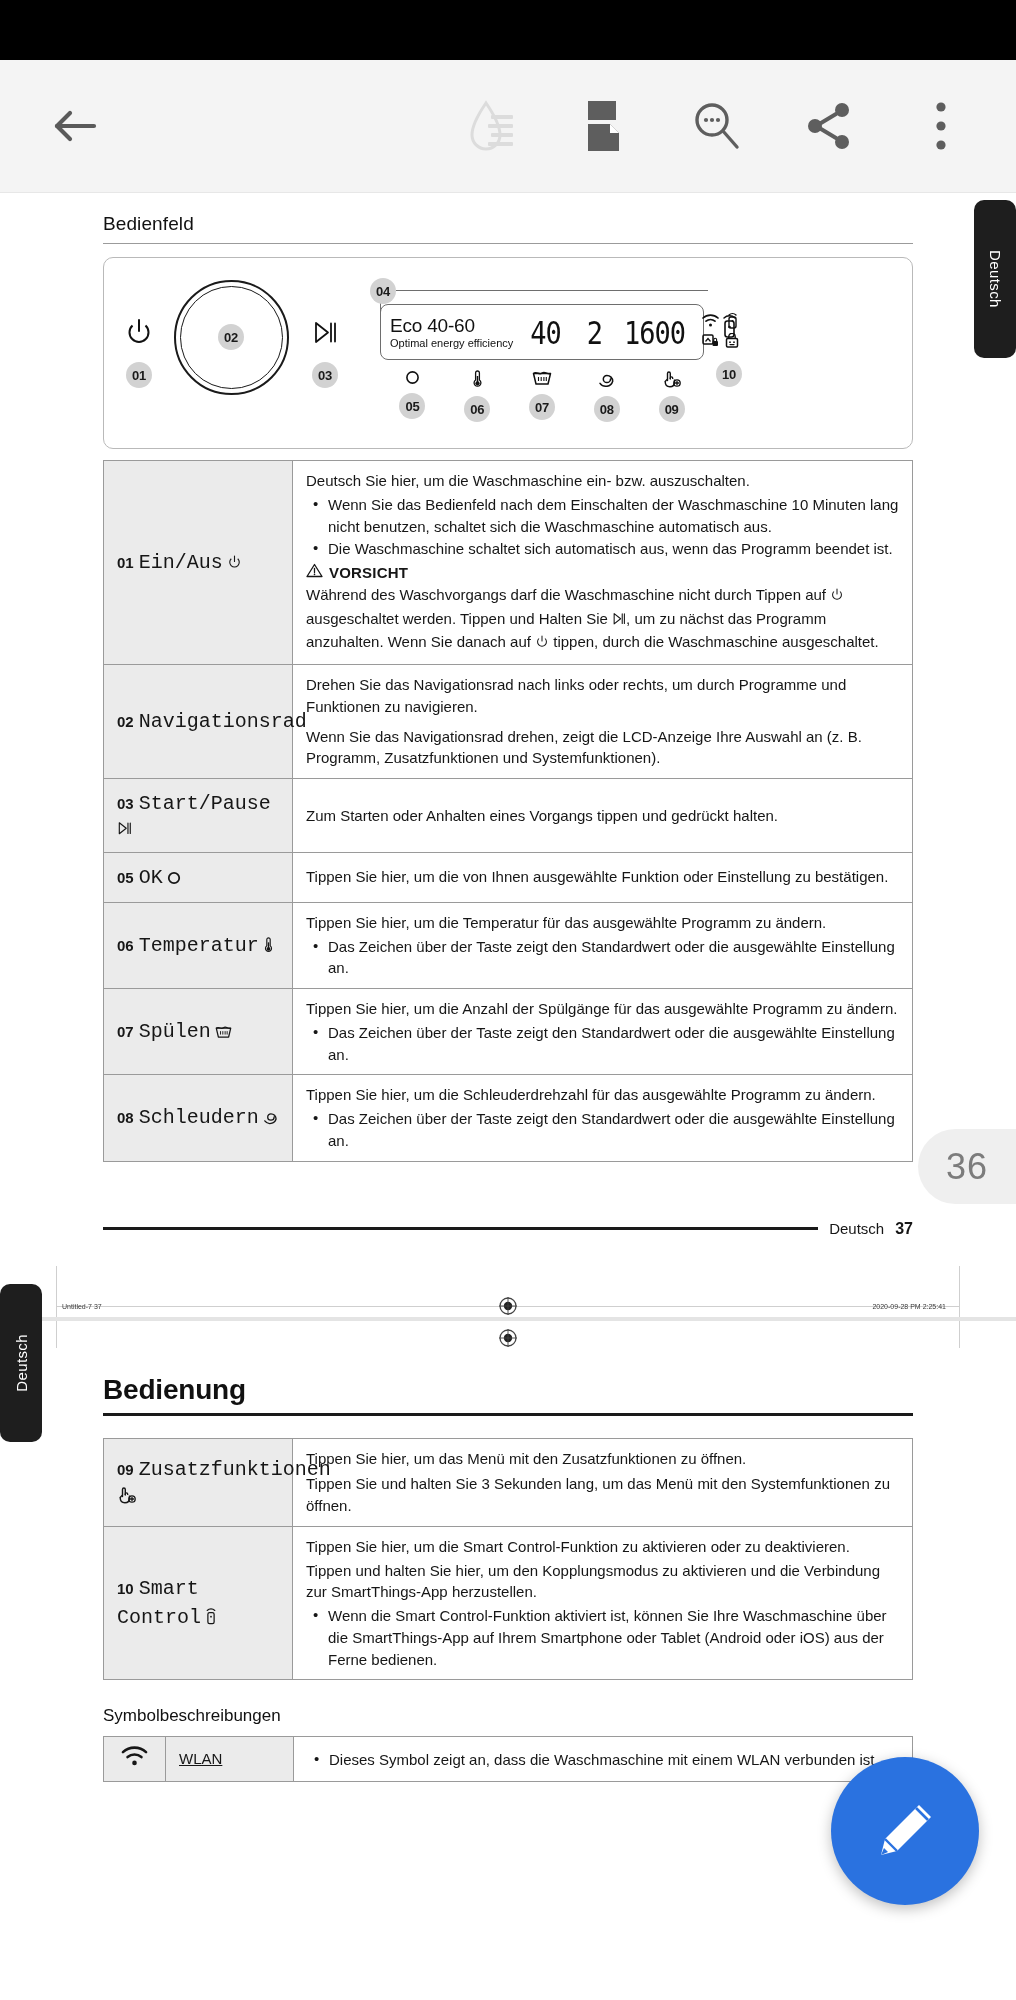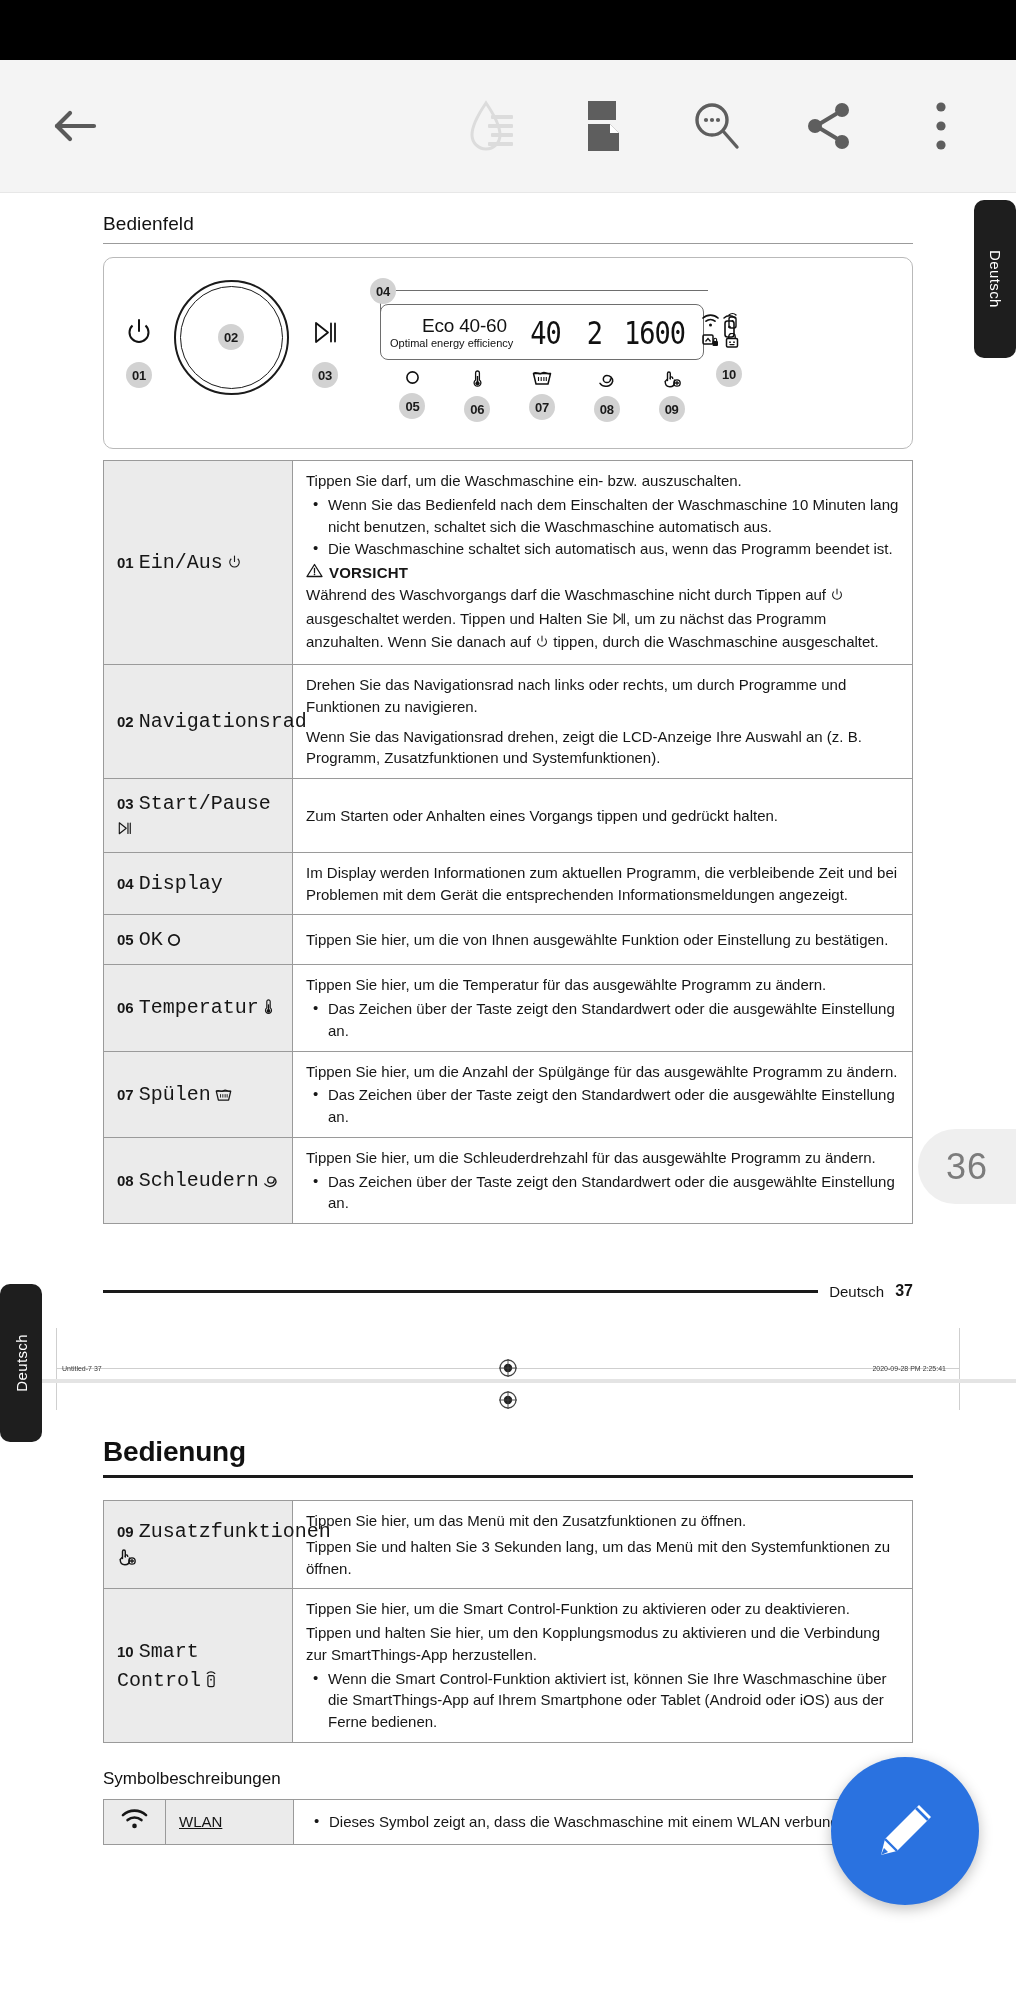--- a/index.html
+++ b/index.html
@@ -59,21 +59,21 @@
     border-radius:50%;
   }
   .startpause { position:absolute; left:208px; top:62px; }
 
   .lcd {
     position:absolute; left:276px; top:46px; width:324px; height:56px;
     border:1px solid #6e6e6e; border-radius:8px;
     display:flex; align-items:center; padding: 0 9px;
   }
   .lcd-name { line-height: 1; }
-  .lcd-eco { font-size:19px; color:#111; letter-spacing:-.2px; white-space:nowrap;margin-left:32px;}
+  .lcd-eco { font-size:19px; color:#111; letter-spacing:-.2px; white-space:nowrap;}
   .lcd-sub { font-size:11px; color:#111; margin-top:3px; white-space:nowrap; }
   .seg {
     font-family: "DejaVu Sans Mono", monospace;
     font-size: 27px; color:#111; letter-spacing: -1px;
     transform: scaleY(1.18); line-height:1;
   }
   .lcd-ico { display:grid; grid-template-columns:22px 22px; grid-template-rows:20px 20px;
              align-items:center; justify-items:center; }
 
   .btnrow { position:absolute; left:276px; top:112px; width:324px;
@@ -384,21 +384,21 @@
               <td class="k">
                 <span class="knum">01</span><span class="klabel">Ein/Aus</span>
                 <span class="inl">
                   <svg width="15" height="15" viewBox="0 0 30 30" aria-hidden="true">
                     <path d="M8.5 7.5 a9.5 9.5 0 1 0 13 0" fill="none" stroke="#161616" stroke-width="2.2"></path>
                     <path d="M15 2 v11" stroke="#161616" stroke-width="2.2" stroke-linecap="round"></path>
                   </svg>
                 </span>
               </td>
               <td class="v">
-                <div>Tippen Sie darf, um die Waschmaschine ein- bzw. auszuschalten.</div>
+                <div>Deutsch Sie hier, um die Waschmaschine ein- bzw. auszuschalten.</div>
                 <ul class="b">
                   <li>Wenn Sie das Bedienfeld nach dem Einschalten der Waschmaschine 10 Minuten lang nicht benutzen, schaltet sich die Waschmaschine automatisch aus.</li>
                   <li>Die Waschmaschine schaltet sich automatisch aus, wenn das Programm beendet ist.</li>
                 </ul>
                 <div class="warn">
                   <span>
                     <svg width="17" height="15" viewBox="0 0 17 15" aria-hidden="true">
                       <path d="M8.5 1.5 L16 13.5 H1z" fill="none" stroke="#161616" stroke-width="1.3" stroke-linejoin="round"></path>
                       <path d="M8.5 5.5 v4" stroke="#161616" stroke-width="1.3" stroke-linecap="round"></path>
                       <circle cx="8.5" cy="11.4" r="0.8" fill="#161616"></circle>
@@ -435,26 +435,20 @@
               <td class="k">
                 <span class="knum">03</span><span class="klabel">Start/Pause</span>
                 <span class="inl"><svg width="15" height="15" viewBox="0 0 26 26" aria-hidden="true">
                       <path d="M4 3 L16 12.5 L4 22 Z" fill="none" stroke="#161616" stroke-width="2" stroke-linejoin="round"></path>
                       <path d="M19 3.5 V21.5 M23 3.5 V21.5" stroke="#161616" stroke-width="2" stroke-linecap="round"></path>
                     </svg></span>
               </td>
               <td class="v">Zum Starten oder Anhalten eines Vorgangs tippen und gedrückt halten.</td>
             </tr>
 
-            <tr>
-              <td class="k">
-                <span class="knum">04</span><span class="klabel">Display</span>
-              </td>
-              <td class="v">Im Display werden Informationen zum aktuellen Programm, die verbleibende Zeit und bei Problemen mit dem Gerät die entsprechenden Informationsmeldungen angezeigt.</td>
-            </tr>
 
             <tr>
               <td class="k">
                 <span class="knum">05</span><span class="klabel">OK</span>
                 <span class="inl"><svg width="14" height="14" viewBox="0 0 15 15" aria-hidden="true">
                       <circle cx="7.5" cy="7.5" r="5.6" fill="none" stroke="#161616" stroke-width="1.9"></circle>
                     </svg></span>
               </td>
               <td class="v">Tippen Sie hier, um die von Ihnen ausgewählte Funktion oder Einstellung zu bestätigen.</td>
             </tr>

